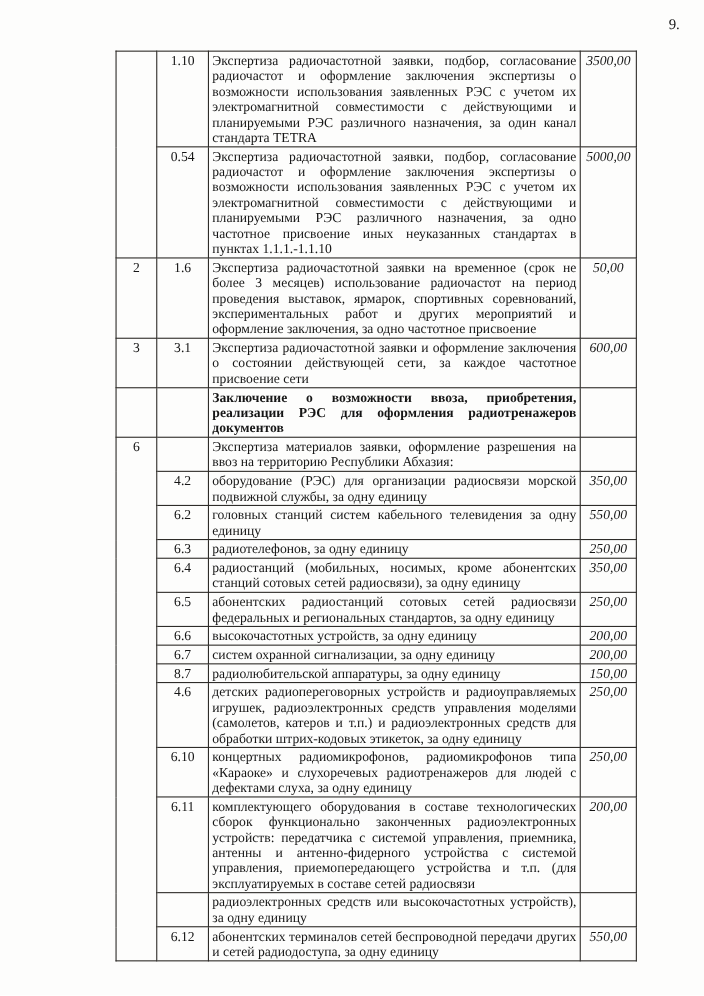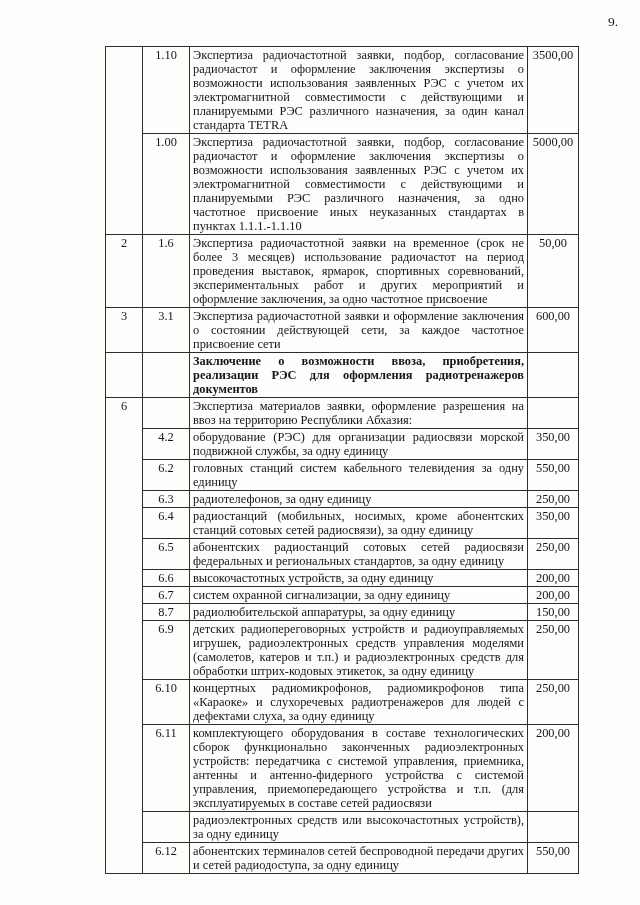--- a/index.html
+++ b/index.html
@@ -51,41 +51,42 @@
     vertical-align: middle;
   }
   td.desc {
     text-align: justify;
   }
   td.price {
     width: 44px;
     text-align: center;
     vertical-align: middle;
     padding: 1px 1px;
+    font-style: italic;
   }
   tr.bold td.desc {
     font-weight: bold;
   }
 </style>
 </head>
 <body>
 
 <div class="page">
   <div class="page-number">9.</div>
 
   <table class="tariff-table">
     <tbody id="table-body">
         <tr>
           <td class="num" rowspan="2"></td>
           <td class="sub">1.10</td>
           <td class="desc">Экспертиза радиочастотной заявки, подбор, согласование радиочастот и оформление заключения экспертизы о возможности использования заявленных РЭС с учетом их электромагнитной совместимости с действующими и планируемыми РЭС различного назначения, за один канал стандарта TETRA</td>
           <td class="price">3500,00</td>
         </tr>
         <tr>
-          <td class="sub">1.00</td>
+          <td class="sub">0.54</td>
           <td class="desc">Экспертиза радиочастотной заявки, подбор, согласование радиочастот и оформление заключения экспертизы о возможности использования заявленных РЭС с учетом их электромагнитной совместимости с действующими и планируемыми РЭС различного назначения, за одно частотное присвоение иных неуказанных стандартах в пунктах 1.1.1.-1.1.10</td>
           <td class="price">5000,00</td>
         </tr>
         <tr>
           <td class="num">2</td>
           <td class="sub">1.6</td>
           <td class="desc">Экспертиза радиочастотной заявки на временное (срок не более 3 месяцев) использование радиочастот на период проведения выставок, ярмарок, спортивных соревнований, экспериментальных работ и других мероприятий и оформление заключения, за одно частотное присвоение</td>
           <td class="price">50,00</td>
         </tr>
         <tr>
@@ -140,21 +141,21 @@
           <td class="sub">6.7</td>
           <td class="desc">систем охранной сигнализации, за одну единицу</td>
           <td class="price">200,00</td>
         </tr>
         <tr>
           <td class="sub">8.7</td>
           <td class="desc">радиолюбительской аппаратуры, за одну единицу</td>
           <td class="price">150,00</td>
         </tr>
         <tr>
-          <td class="sub">6.9</td>
+          <td class="sub">4.6</td>
           <td class="desc">детских радиопереговорных устройств и радиоуправляемых игрушек, радиоэлектронных средств управления моделями (самолетов, катеров и т.п.) и радиоэлектронных средств для обработки штрих-кодовых этикеток, за одну единицу</td>
           <td class="price">250,00</td>
         </tr>
         <tr>
           <td class="sub">6.10</td>
           <td class="desc">концертных радиомикрофонов, радиомикрофонов типа «Караоке» и слухоречевых радиотренажеров для людей с дефектами слуха, за одну единицу</td>
           <td class="price">250,00</td>
         </tr>
         <tr>
           <td class="sub">6.11</td>

